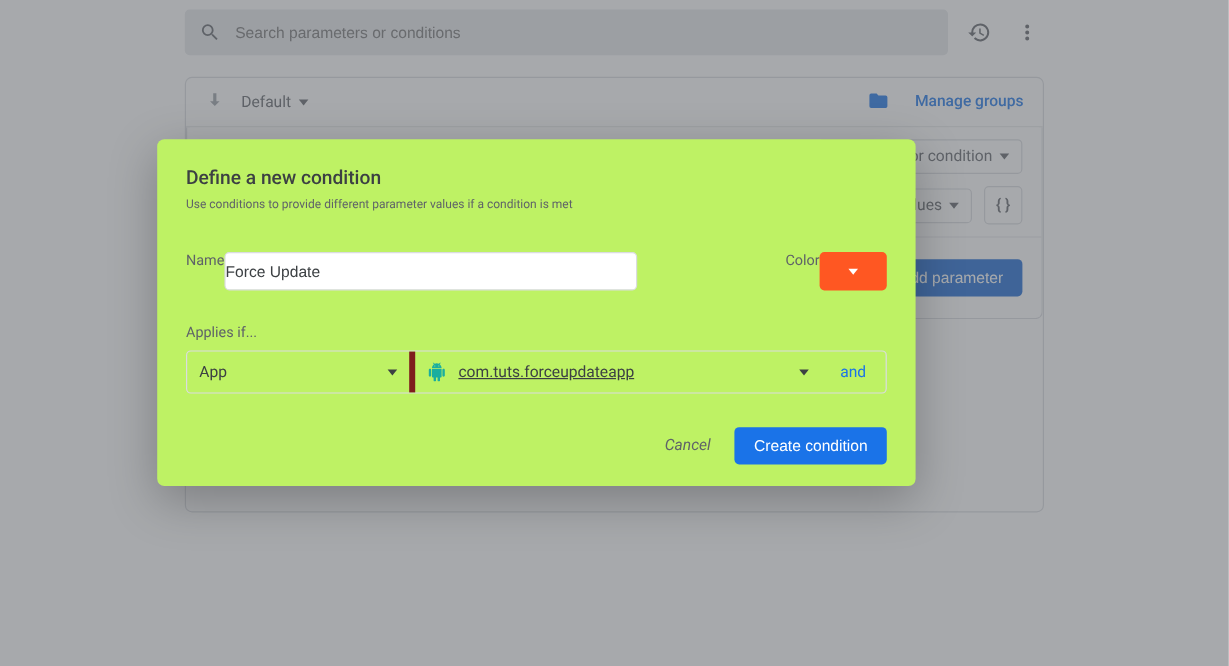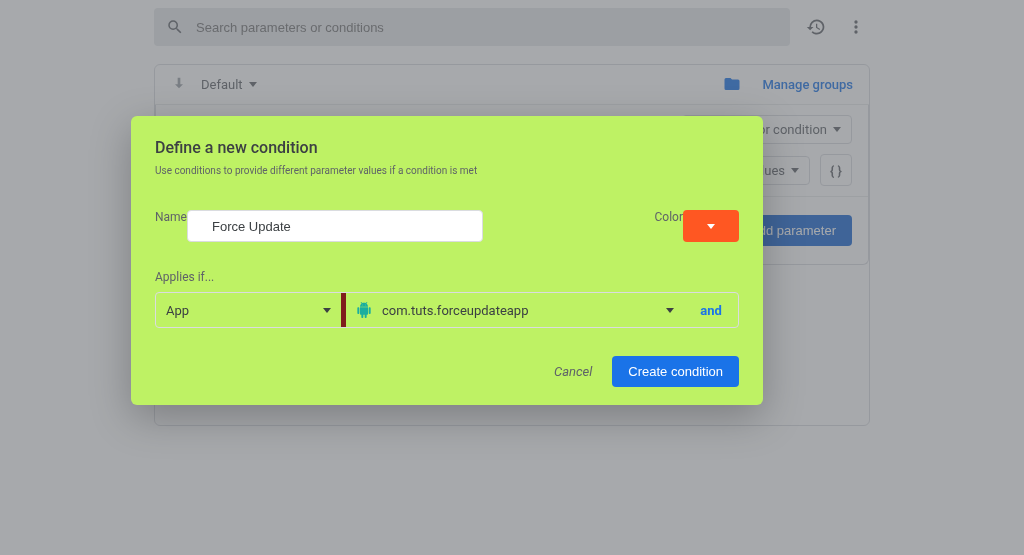--- a/index.html
+++ b/index.html
@@ -123,49 +123,49 @@
       font-size:10px; color:#5f6368; margin-bottom:34px;
     }
     .field-row {
       display:flex; gap:14px; margin-bottom:28px;
     }
     .field { display:flex; flex-direction:row; }
     .field.name { flex:1; }
     .field-label { font-size:12px; color:#5f6368; margin-bottom:6px; }
     .text-input {
       height:32px; border:1px solid #dadce0; border-radius:4px;
-      padding:0 24px; font-size:13px; color:#3c4043; outline:none;
-      width: 296px;
+      padding:0 0; font-size:13px; color:#3c4043; outline:none;
+      width: 344px;
     }
     .color-btn {
       width:56px; height:32px; background:#ff5722; border:none; border-radius:4px;
       display:flex; align-items:center; justify-content:center; cursor:pointer;
     }
     .applies-label { font-size:12px; color:#5f6368; margin-bottom:8px; }
     .applies-row {
       display:flex; align-items:stretch;
       border:1px solid #dadce0; border-radius:4px;
       height:36px;
     }
     .applies-select {
       width:190px; border-right:5px solid #7f1d1d;
       display:flex; align-items:center; justify-content:space-between;
       padding:0 10px; cursor:pointer; color:#3c4043; font-size:13px;
     }
     .applies-value {
       flex:1; display:flex; align-items:center; justify-content:space-between;
       padding:0 10px; cursor:pointer; color:#3c4043; font-size:13px;
     }
-    .applies-value-left { display:flex; align-items:center; gap:10px; }
+    .applies-value-left { display:flex; align-items:center; gap:10px;text-decoration:underline; }
     .android-icon {
       width:16px; height:16px; display:flex; align-items:center; justify-content:center; color:#1aae9f;
     }
     .applies-and {
       width:54px; display:flex; align-items:center; justify-content:center;
-      color:#1a73e8; font-weight:700; cursor:pointer; font-size:13px;
+      color:#1a73e8; font-weight:400; cursor:pointer; font-size:13px;
     }
     .dialog-footer {
       display:flex; justify-content:flex-end; align-items:center; gap:20px;
       margin-top:28px;
     }
     .caret-down {
       width:0; height:0; border-left:4px solid transparent; border-right:4px solid transparent;
       border-top:5px solid currentColor;
     }
     .caret-down-white { border-top-color:#fff; }

